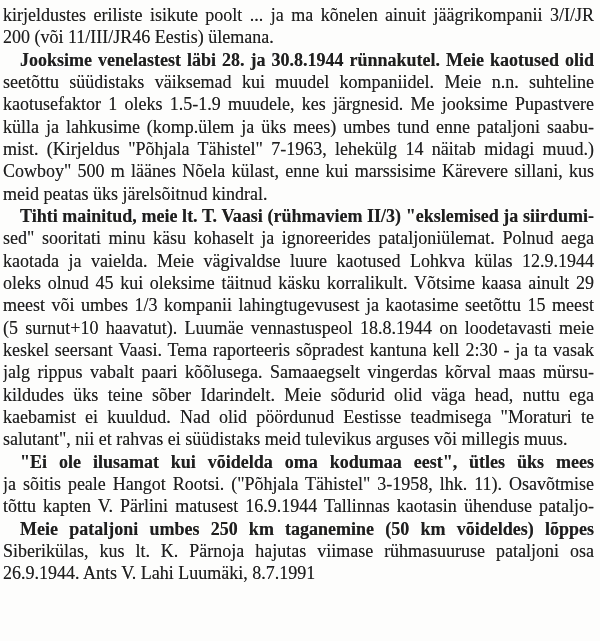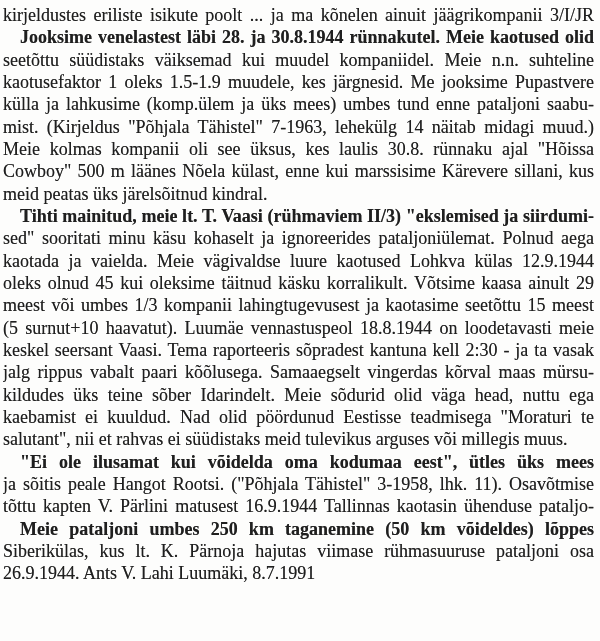--- a/index.html
+++ b/index.html
@@ -43,29 +43,29 @@
     text-align-last: left;
   }
 </style>
 </head>
 <body>
 
 <div class="page">
 
   <div class="para">
     <div class="ln">kirjeldustes eriliste isikute poolt ... ja ma kõnelen ainuit jäägrikompanii 3/I/JR</div>
+    <div class="ln last">200 (või 11/III/JR46 Eestis) ülemana.</div>
   </div>
 
   <div class="para">
     <div class="ln first">Jooksime venelastest läbi 28. ja 30.8.1944 rünnakutel. Meie kaotused olid</div>
     <div class="ln">seetõttu süüdistaks väiksemad kui muudel kompaniidel. Meie n.n. suhteline</div>
     <div class="ln">kaotusefaktor 1 oleks 1.5-1.9 muudele, kes järgnesid. Me jooksime Pupastvere</div>
     <div class="ln">külla ja lahkusime (komp.ülem ja üks mees) umbes tund enne pataljoni saabu-</div>
     <div class="ln">mist. (Kirjeldus "Põhjala Tähistel" 7-1963, lehekülg 14 näitab midagi muud.)</div>
-    <div class="ln">Meie kolmas kompanii oli see üksus, kes laulis 30.8. rünnaku ajal "Hõissa</div>
     <div class="ln">Cowboy" 500 m läänes Nõela külast, enne kui marssisime Kärevere sillani, kus</div>
     <div class="ln last">meid peatas üks järelsõitnud kindral.</div>
   </div>
 
   <div class="para">
     <div class="ln first">Tihti mainitud, meie lt. T. Vaasi (rühmaviem II/3) "ekslemised ja siirdumi-</div>
     <div class="ln">sed" sooritati minu käsu kohaselt ja ignoreerides pataljoniülemat. Polnud aega</div>
     <div class="ln">kaotada ja vaielda. Meie vägivaldse luure kaotused Lohkva külas 12.9.1944</div>
     <div class="ln">oleks olnud 45 kui oleksime täitnud käsku korralikult. Võtsime kaasa ainult 29</div>
     <div class="ln">meest või umbes 1/3 kompanii lahingtugevusest ja kaotasime seetõttu 15 meest</div>

